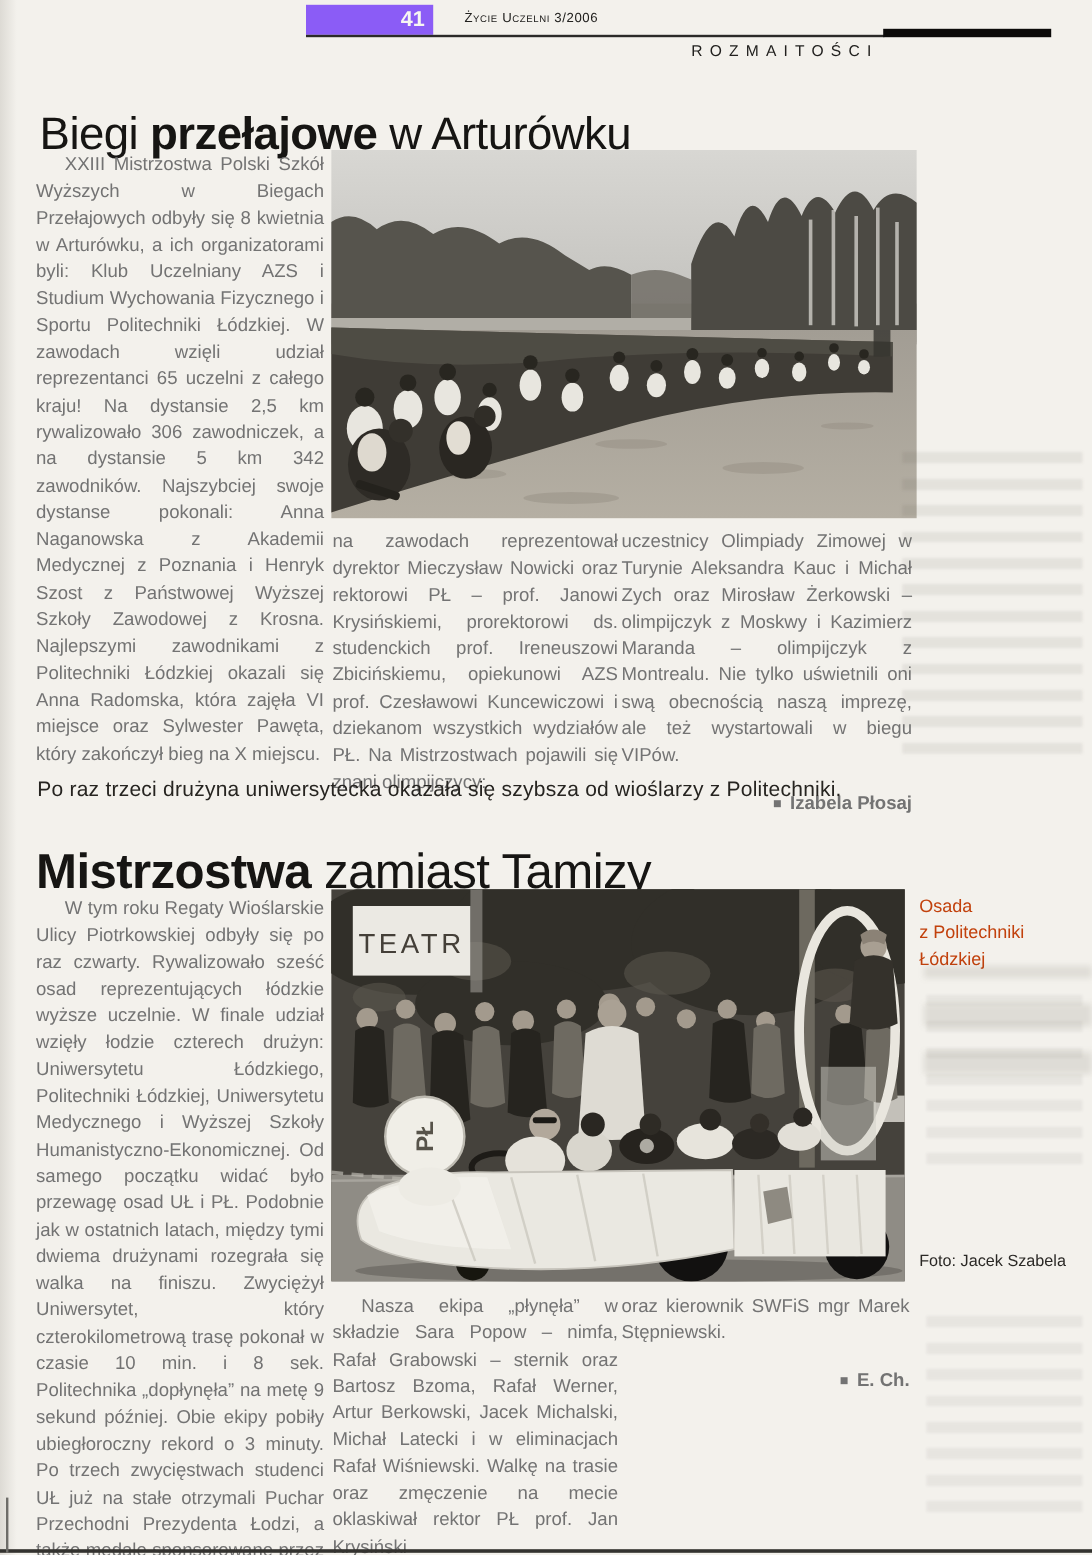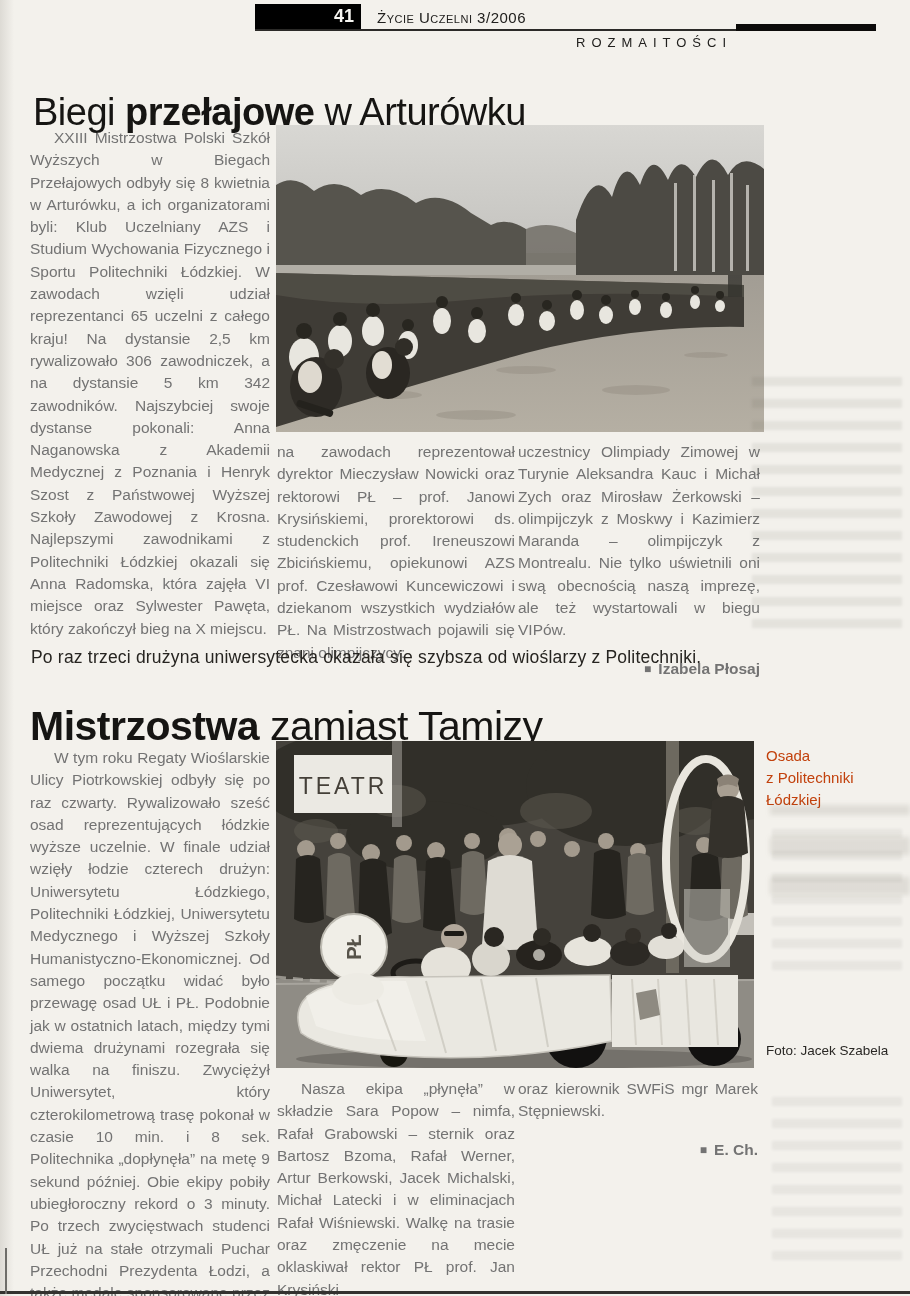--- a/index.html
+++ b/index.html
@@ -4,24 +4,24 @@
 <style>
   html,body{margin:0;padding:0;}
   body{
     width:910px;height:1296px;position:relative;overflow:hidden;
     background:#f3f1ec;
     font-family:"Liberation Sans","DejaVu Sans",sans-serif;
     color:#201f1d;
   }
   .abs{position:absolute;}
   
-  .hdr-bar{left:255px;top:4px;width:106px;height:25px;background:#000000;
+  .hdr-bar{left:255px;top:4px;width:106px;height:25px;background:#8b5cf6;
     color:#f7f6f2;font-weight:bold;font-size:18px;line-height:25px;
     text-align:right;padding-right:7px;box-sizing:border-box;}
-  .hdr-issue{left:377px;top:9px;font-size:15px;letter-spacing:.5px;
+  .hdr-issue{left:387px;top:9px;font-size:11px;letter-spacing:.5px;
     font-variant:small-caps;color:#21201e;}
   .hdr-rule{left:255px;top:29px;width:482px;height:2px;background:#2b2a28;}
   .hdr-thick{left:736px;top:24px;width:140px;height:7px;background:#0c0b0a;}
   .hdr-section{left:576px;top:35px;width:300px;text-align:left;
     font-size:13px;letter-spacing:6px;color:#21201e;}
   
   .headline{font-size:38px;letter-spacing:-.5px;color:#161513;font-weight:400;white-space:nowrap;}
   .headline b{font-weight:700;}
   .h1-pos{left:33px;top:66px;}
   .h2-pos{left:30px;top:676px;font-size:41px;}

